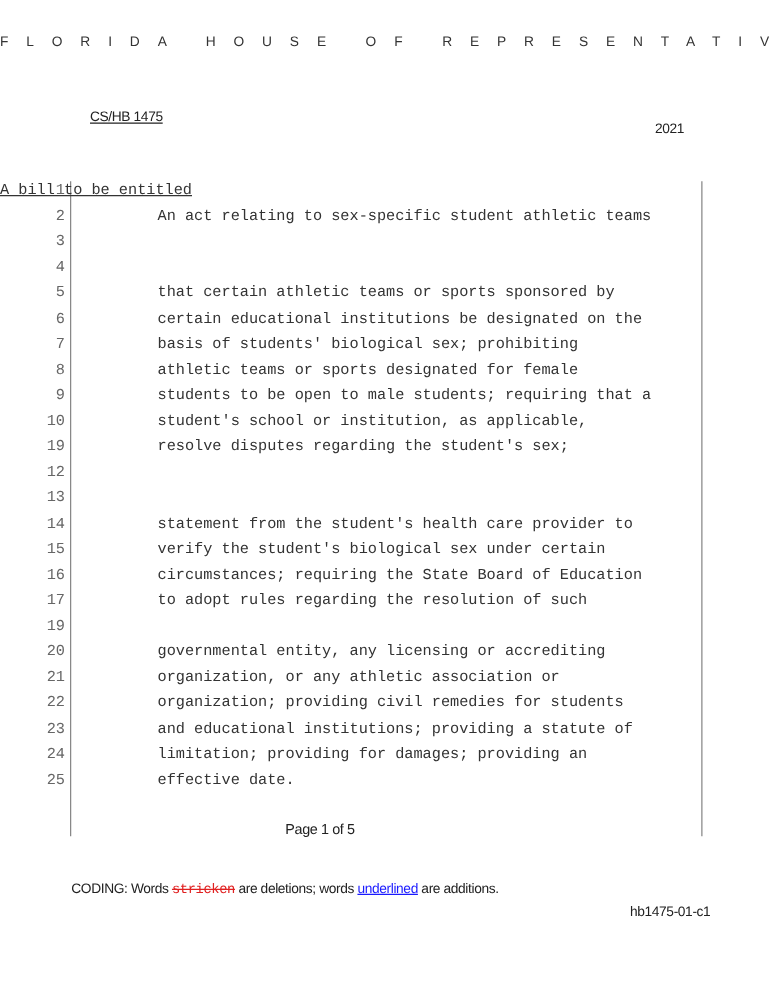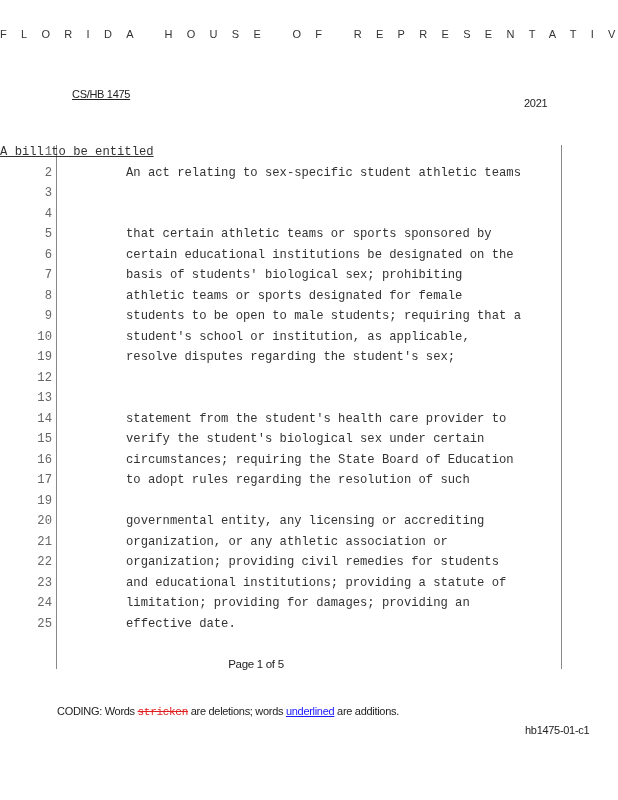--- a/index.html
+++ b/index.html
@@ -50,21 +50,20 @@
       position: absolute; top: 705px; left: 57px;
       font-family: "Liberation Sans", sans-serif; font-size: 11px; color: #222;
       letter-spacing: -0.3px;
     }
     .stricken { color: #e02020; text-decoration: line-through; font-family: Liberation Mono, monospace; }
     .underlined { color: #1a1aff; text-decoration: underline; }
     .doc-code {
       position: absolute; top: 724px; left: 504px;
       font-family: "Liberation Sans", sans-serif; font-size: 11px; color: #222;
       letter-spacing: -0.3px;
-      margin-left: 21px;
     }
   </style>
 </head>
 <body>
 
 <div class="header-title">FLORIDA HOUSE OF REPRESENTATIVES</div>
 <div class="bill-id">CS/HB 1475</div>
 <div class="year">2021</div>
 
 <div class="left-rule"></div>

